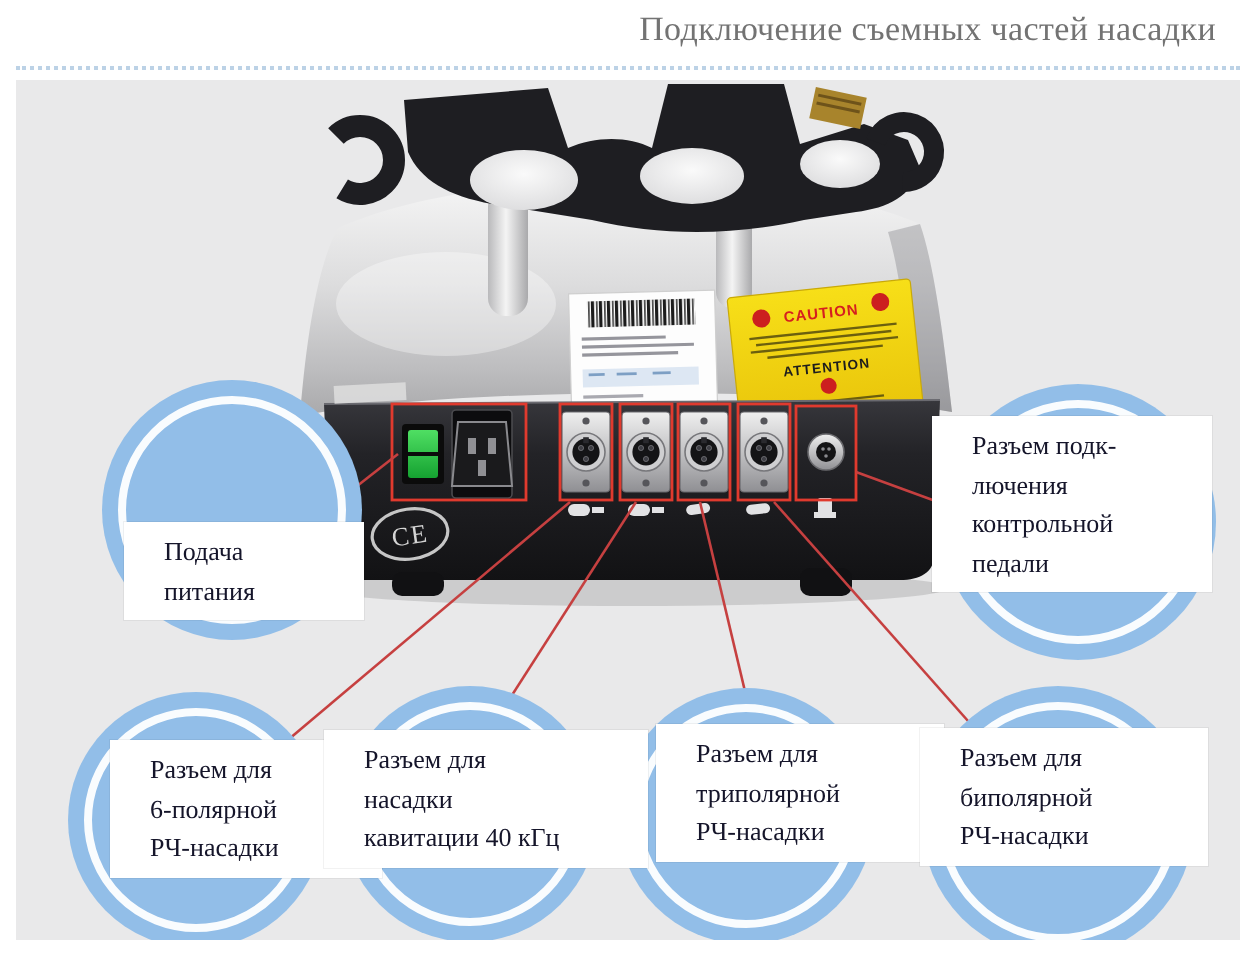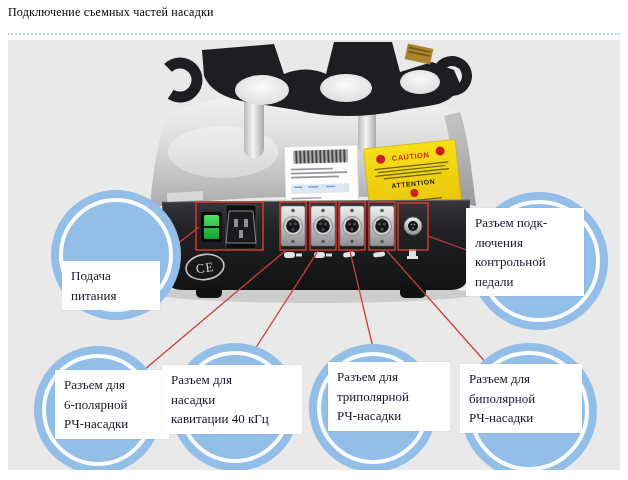--- a/index.html
+++ b/index.html
@@ -2,21 +2,21 @@
 <html><head>
 <meta charset="utf-8">
 <style>
   html,body { margin:0; padding:0; background:#fff; }
   .page {
     position:relative; width:628px; height:480px; overflow:hidden;
     background:#fff; font-family:"Liberation Serif", serif;
   }
   .title {
     position:absolute; left:8px; top:5px; width:600px;
-    font-size:12px; color:#000000; letter-spacing:.2px;
+    font-size:17px; color:#737373; letter-spacing:.2px;text-align:right;
   }
   .divider {
     position:absolute; left:8px; top:33px; width:612px; height:0;
     border-top:2px dotted #bcd2e6;
   }
   .canvas {
     position:absolute; left:8px; top:40px; width:612px; height:430px;
     background:#e9e9ea; overflow:hidden;
   }
   .device-svg { position:absolute; left:0; top:0; width:612px; height:430px; }
@@ -26,21 +26,21 @@
     border:4px solid rgba(255,255,255,.95);
   }
   .co-power  { left:43px;  top:150px; width:130px; height:130px; }
   .co-pedal  { left:462px; top:152px; width:138px; height:138px; }
   .co-rf6    { left:26px;  top:306px; width:128px; height:128px; }
   .co-cav    { left:163px; top:303px; width:128px; height:128px; }
   .co-tri    { left:301px; top:304px; width:128px; height:128px; }
   .co-bi     { left:453px; top:303px; width:136px; height:136px; }
   .label-box {
     position:absolute; background:#ffffff; color:#15152a;
-    font-size:13px; line-height:1.5; padding:5px 9px;
+    font-size:13px; line-height:1.5; padding:5px 20px;
     white-space:pre-line; box-shadow:0 0 0 .5px rgba(0,0,0,.05);
   }
   .lb-power { left:54px;  top:185px; width:80px;margin-top:36px;  }
   .lb-pedal { left:458px; top:168px; width:100px; }
   .lb-rf6   { left:47px;  top:330px; width:96px;  }
   .lb-cav   { left:154px; top:325px; width:122px; }
   .lb-tri   { left:320px; top:322px; width:104px; }
   .lb-bi    { left:452px; top:324px; width:104px; }
 </style>
 </head>

